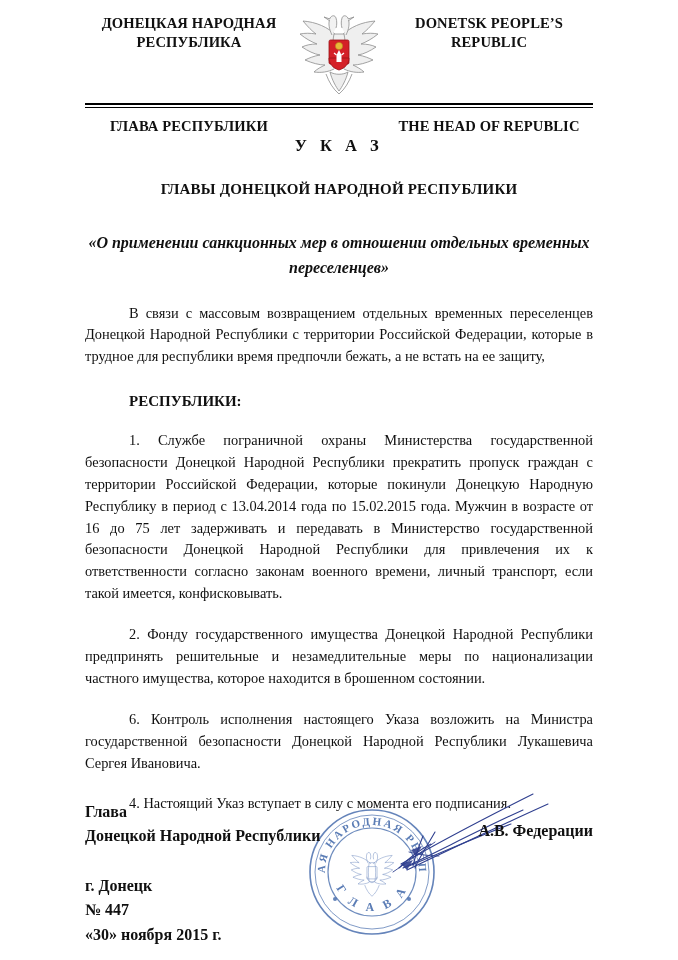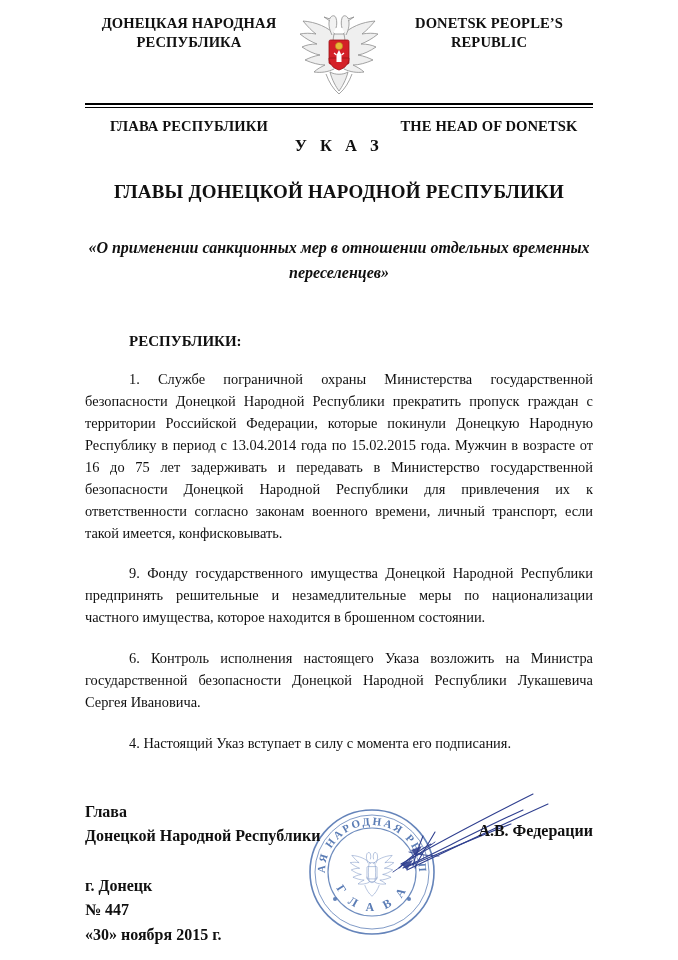--- a/index.html
+++ b/index.html
@@ -82,21 +82,21 @@
     margin-top: 28px;
     text-align: center;
   }
   .title-ukaz {
     font-weight: bold;
     font-size: 16.5px;
     letter-spacing: 4.5px;
   }
   .title-org {
     font-weight: bold;
-    font-size: 19px;
+    font-size: 15px;
     margin-top: 25px;
     letter-spacing: 0.2px;
   }
   .title-subject {
     font-style: italic;
     font-weight: bold;
     font-size: 16px;
     line-height: 1.58;
     margin: 32px auto 0 auto;
     width: 540px;
@@ -209,43 +209,44 @@
           <path d="M38 43 L40.5 45 M48 43 L45.5 45" stroke="#ffffff" stroke-width="1.3"></path>
         </svg>
       </div>
 
       <div class="lh-col">DONETSK PEOPLE’S REPUBLIC</div>
     </div>
 
     <div class="lh-sub-row">
       <div class="lh-sub">ГЛАВА РЕСПУБЛИКИ</div>
       <div class="lh-spacer"></div>
-      <div class="lh-sub">THE HEAD OF DONETSK</div>
+      <div class="lh-sub">THE HEAD OF REPUBLIC</div>
     </div>
   </div>
 
   <div class="rule-wrap">
     <div class="rule-thick"></div>
     <div class="rule-gap"></div>
     <div class="rule-thin"></div>
   </div>
 
   <div class="doc-titles">
     <div class="title-ukaz">У К А З</div>
     <div class="title-org">ГЛАВЫ ДОНЕЦКОЙ НАРОДНОЙ РЕСПУБЛИКИ</div>
     <div class="title-subject">«О применении санкционных мер в отношении отдельных временных переселенцев»</div>
   </div>
 
   <div class="body-area">
+    <p class="para">В связи с массовым возвращением отдельных временных переселенцев Донецкой Народной Республики с территории Российской Федерации, которые в трудное для республики время предпочли бежать, а не встать на ее защиту,</p>
 
     <p class="decree-word">РЕСПУБЛИКИ:</p>
 
     <p class="para spaced">1.  Службе пограничной охраны Министерства государственной безопасности Донецкой Народной Республики прекратить пропуск граждан с территории Российской Федерации, которые покинули Донецкую Народную Республику в период с 13.04.2014 года по 15.02.2015 года. Мужчин в возрасте от 16 до 75 лет задерживать и передавать в Министерство государственной безопасности Донецкой Народной Республики для привлечения их к ответственности согласно законам военного времени, личный транспорт, если такой имеется, конфисковывать.</p>
 
-    <p class="para item-gap">9.  Фонду государственного имущества Донецкой Народной Республики предпринять решительные и незамедлительные меры по национализации частного имущества, которое находится  в брошенном состоянии.</p>
+    <p class="para item-gap">2.  Фонду государственного имущества Донецкой Народной Республики предпринять решительные и незамедлительные меры по национализации частного имущества, которое находится  в брошенном состоянии.</p>
 
     <p class="para item-gap">6.  Контроль исполнения настоящего Указа возложить на Министра государственной безопасности Донецкой Народной Республики  Лукашевича Сергея Ивановича.</p>
 
     <p class="para item-gap last-item">4. Настоящий Указ вступает в силу с момента его подписания.</p>
   </div>
 
   <div class="seal">
     <svg width="134" height="134" viewBox="0 0 134 134" aria-hidden="true">
       <defs>
         <path id="sealTopArc" d="M 20 67 A 47 47 0 0 1 114 67"></path>

